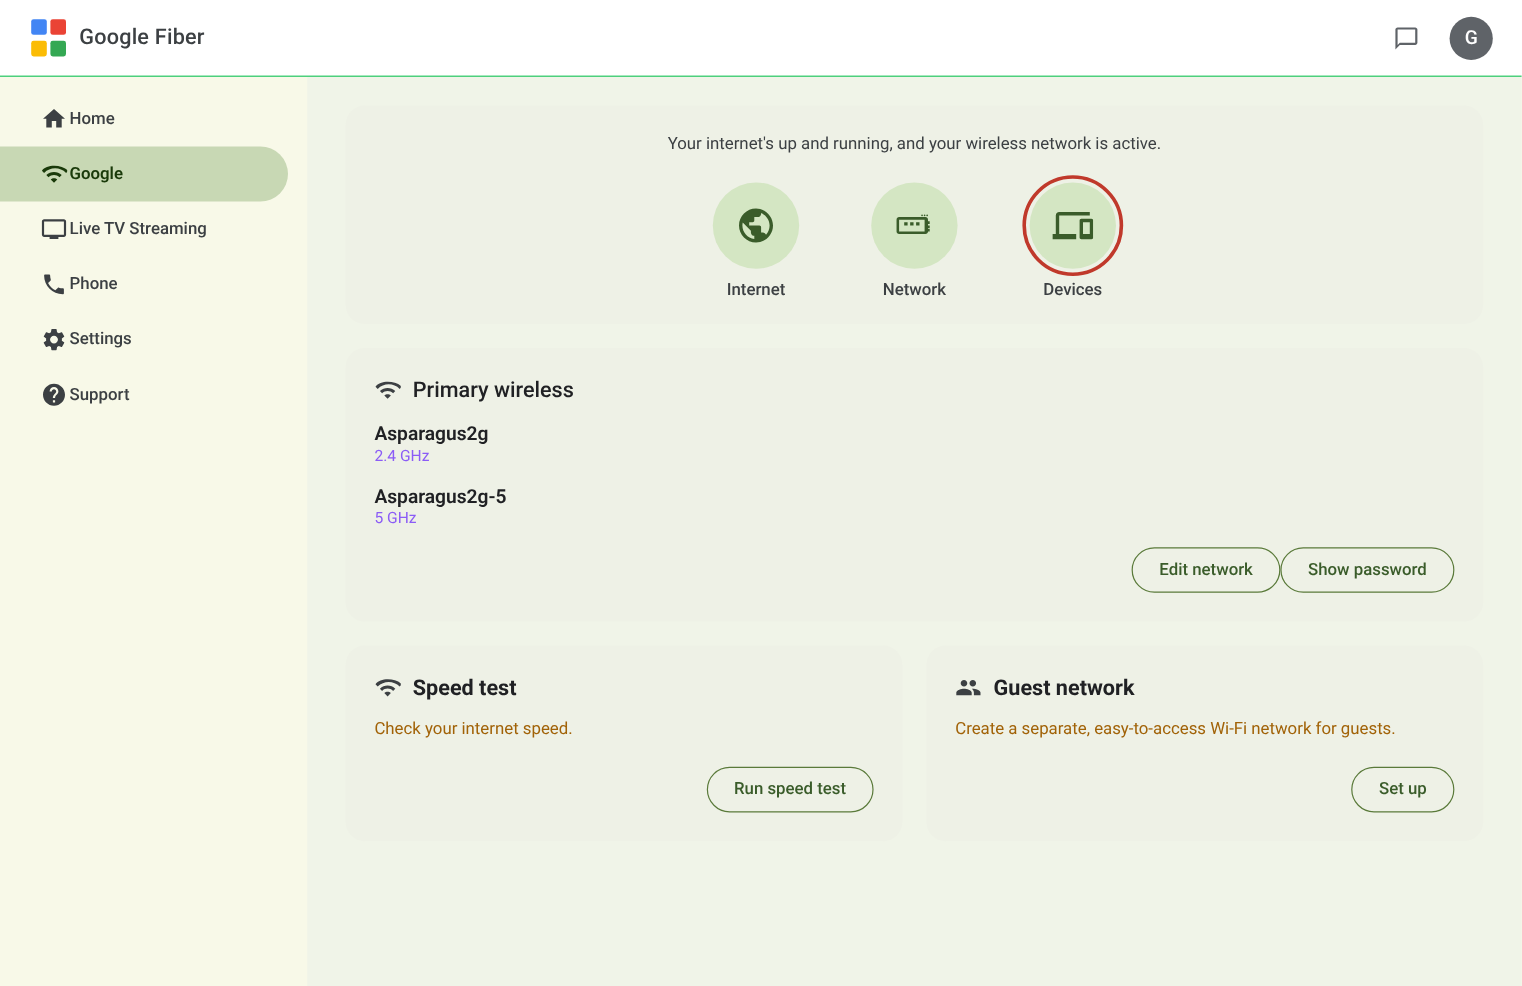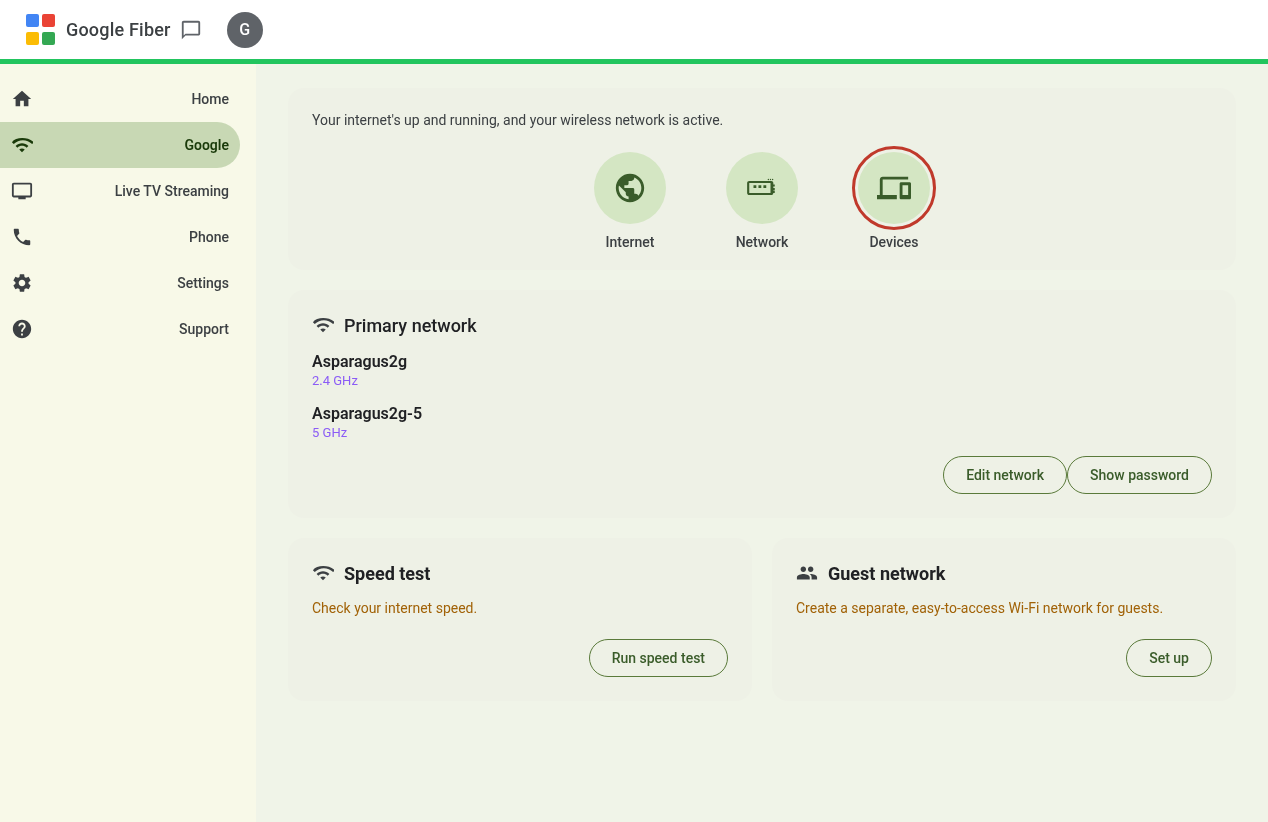--- a/index.html
+++ b/index.html
@@ -9,25 +9,25 @@
       color: #202124;
       height: 822px;
       width: 1268px;
       overflow: hidden;
     }
 
     
     .topnav {
       display: flex;
       align-items: center;
-      justify-content: flex-start;
+      justify-content: space-between;
       height: 64px;
       background: #fff;
       padding: 0 24px;
-      border-bottom: 5px solid #22c55e;
+      border-bottom: 1px solid #22c55e;
       position: fixed;
       top: 0; left: 0; right: 0;
       z-index: 100;
     }
     .topnav-left {
       display: flex;
       align-items: center;
       gap: 10px;
     }
     .google-logo {
@@ -94,28 +94,27 @@
     .sidebar {
       width: 256px;
       background: #f8f9e8;
       padding: 12px 0;
       flex-shrink: 0;
     }
     .sidebar-item {
       display: flex;
       align-items: center;
       gap: 0;
-      padding: 12px 11px;
+      padding: 12px 34px;
       border-radius: 0 50px 50px 0;
       margin-right: 16px;
       cursor: pointer;
       font-size: 14px;
       font-weight: 500;
       color: #3c4043;
-      justify-content: space-between;
     }
     .sidebar-item.active {
       background: #c8d8b4;
       color: #1a3a0a;
       font-weight: 600;
     }
     .sidebar-icon {
       font-size: 20px;
       width: 24px;
       text-align: center;
@@ -132,21 +131,21 @@
     
     .card {
       background: #eef1e6;
       border-radius: 16px;
       padding: 24px;
       margin-bottom: 20px;
     }
 
     
     .status-card {
-      text-align: left;
+      text-align: center;
       padding: 24px 24px 20px;
     }
     .status-text {
       font-size: 14px;
       color: #3c4043;
       margin-bottom: 24px;
     }
     .network-icons {
       display: flex;
       justify-content: center;
@@ -377,21 +376,21 @@
       </div>
     </div>
 
     <div class="card">
       <div class="primary-network-header">
         <span>
           <svg width="22" height="22" viewBox="0 0 24 24" fill="#3c4043">
             <path d="M1 9l2 2c5.52-5.52 14.48-5.52 20 0l2-2C18.93 2.93 5.07 2.93 1 9zm8 8l3 3 3-3c-1.65-1.66-4.34-1.66-6 0zm-4-4l2 2c2.76-2.76 7.24-2.76 10 0l2-2C15.14 9.14 8.87 9.14 5 13z"></path>
           </svg>
         </span>
-        <span>Primary network</span>
+        <span>Primary wireless</span>
       </div>
 
       <div>
         <div class="network-name">Asparagus2g</div>
         <div class="network-freq">2.4 GHz</div>
       </div>
 
       <div>
         <div class="network-name">Asparagus2g-5</div>
         <div class="network-freq">5 GHz</div>

